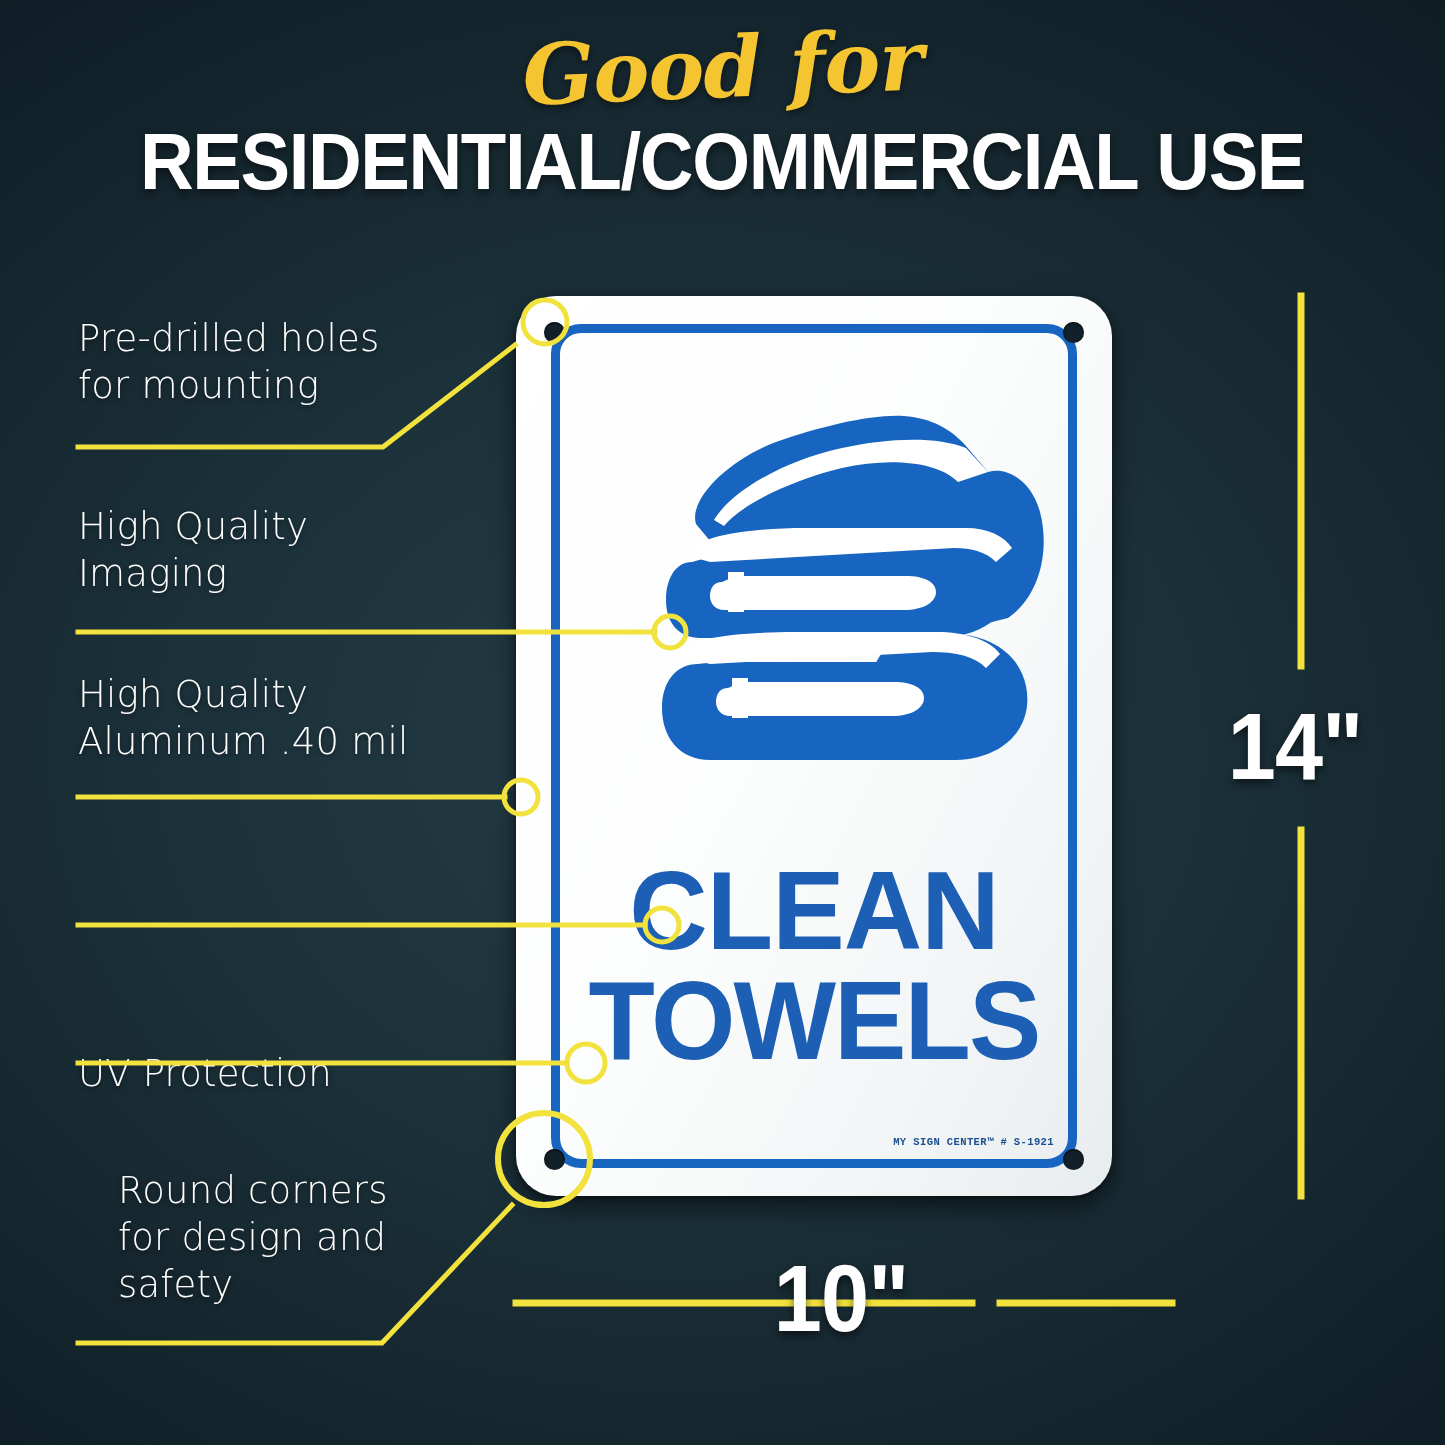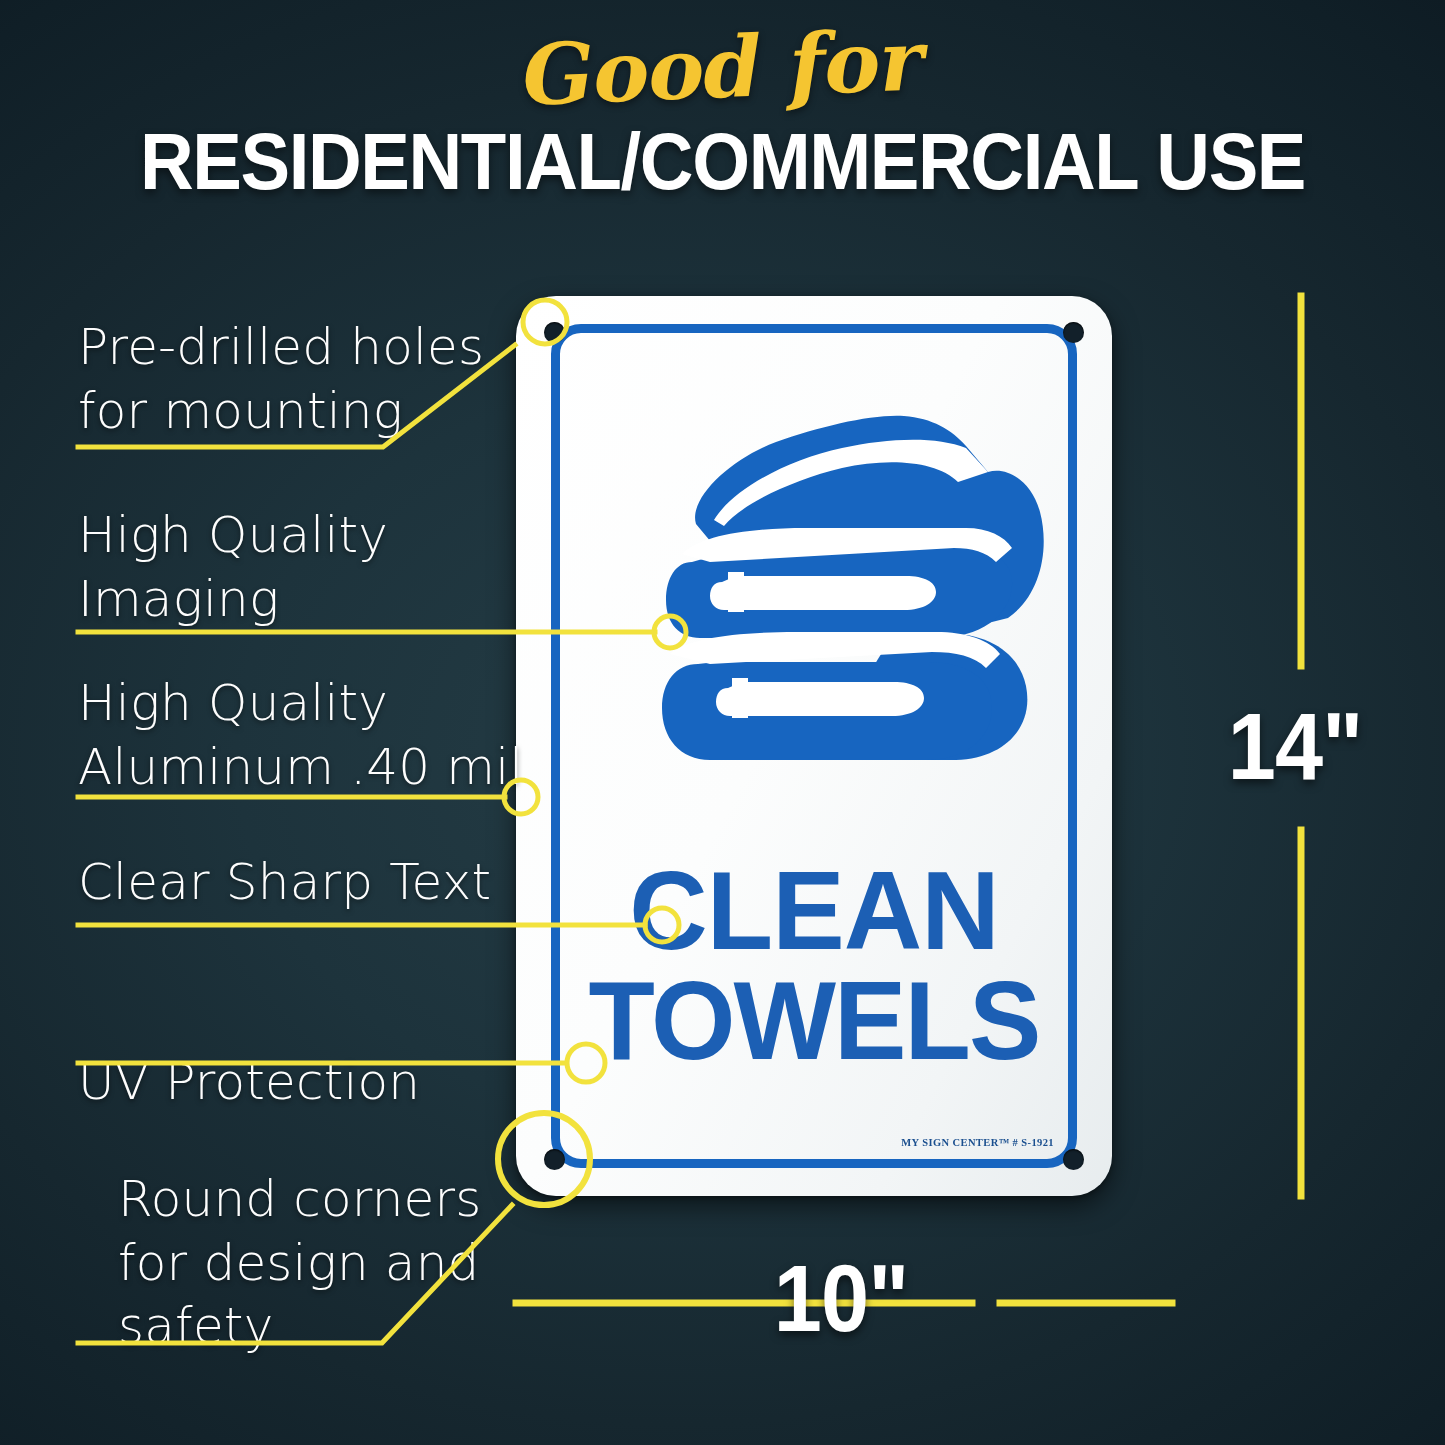--- a/index.html
+++ b/index.html
@@ -49,21 +49,21 @@
     text-shadow: 0 4px 9px rgba(0,0,0,.5);
     white-space: nowrap;
   }
 
   
   .feat {
     position: absolute;
     color: #fdfdfd;
     font-family: "DejaVu Sans", sans-serif;
     font-weight: 300;
-    font-size: 50px;
+    font-size: 37px;
     line-height: 1.27;
     letter-spacing: .2px;
     text-shadow: 0 2px 5px rgba(0,0,0,.55);
     white-space: pre-line;
   }
 
   
   #callouts {
     position: absolute;
     left: 0; top: 0;
@@ -126,21 +126,21 @@
     color: #1c5fb4;
     letter-spacing: -1px;
     transform: scaleX(.97);
   }
   .sign-text .l2 { display: block; letter-spacing: -2px; }
 
   .brand {
     position: absolute;
     right: 58px;
     bottom: 48px;
-    font-family: Liberation Serif, serif;
+    font-family: Liberation Mono, monospace;
     font-weight: 700;
     font-size: 10.5px;
     letter-spacing: .4px;
     color: #1a4f8f;
     white-space: nowrap;
   }
 
   
   .dim {
     position: absolute;
@@ -234,21 +234,20 @@
 
     <div class="brand">MY SIGN CENTER™ # S-1921</div>
   </div>
 
   <div class="feat" style="left:78px;  top:316px;">Pre-drilled holes
 for mounting</div>
   <div class="feat" style="left:78px;  top:504px;">High Quality
 Imaging</div>
   <div class="feat" style="left:78px;  top:672px;">High Quality
 Aluminum .40 mil</div>
-  <div class="feat" style="left:78px;  top:851px;">Clear Sharp Text</div>
   <div class="feat" style="left:78px;  top:1003px;margin-top:48px;">UV Protection</div>
   <div class="feat" style="left:78px;  top:1168px;margin-left:40px;">Round corners
 for design and
 safety</div>
 
   <svg id="callouts" viewBox="0 0 1445 1445">
     <g stroke="#f2e23d" stroke-width="5" fill="none" stroke-linecap="square">
 
       <path d="M78 447 L 383 447 L 515 345"></path>
       <circle cx="545" cy="322" r="22" stroke-width="5"></circle>

